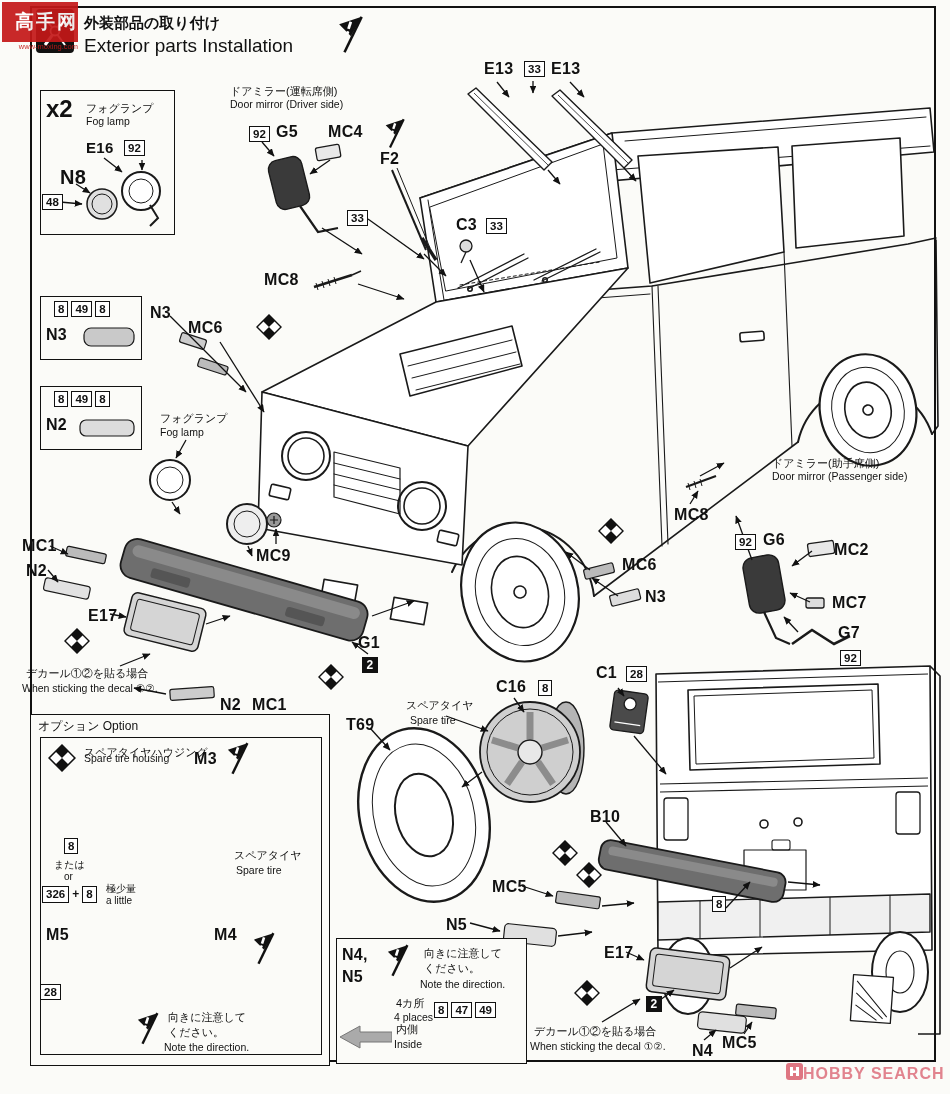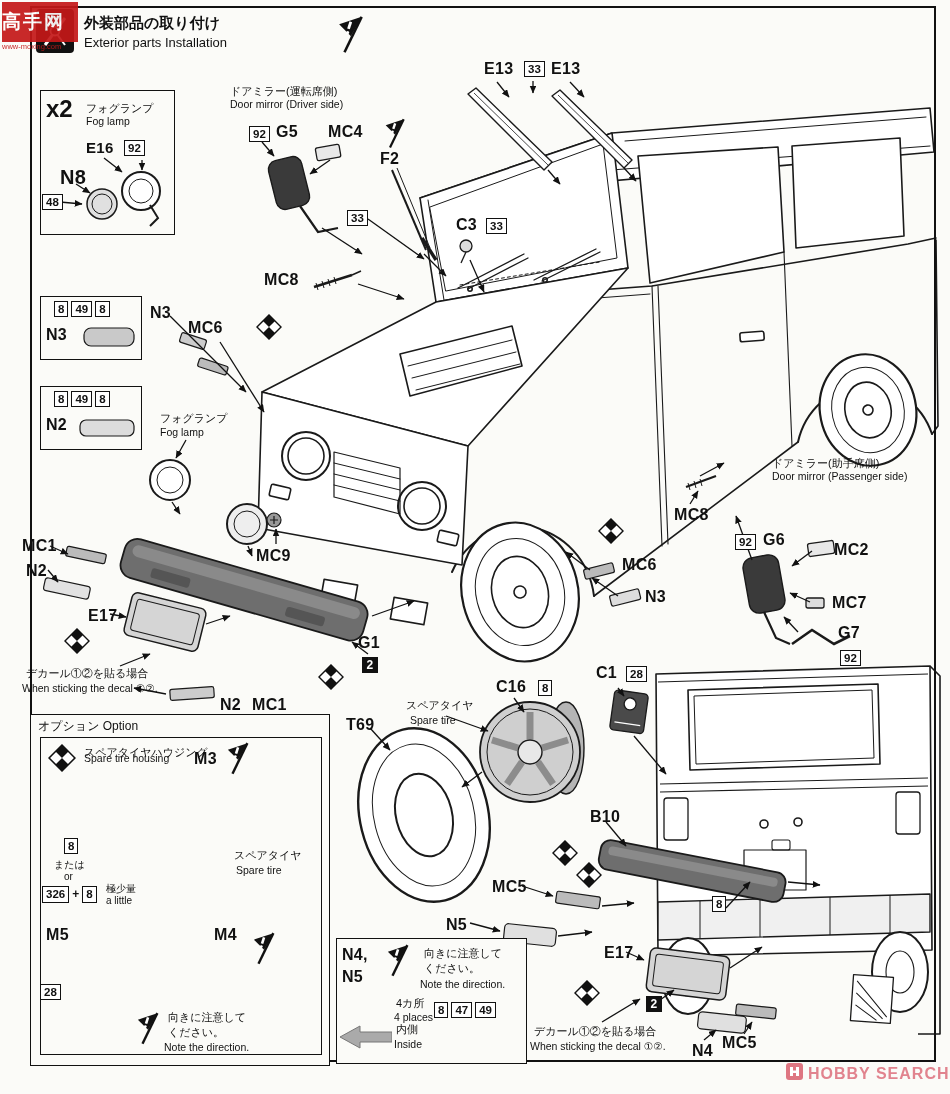--- a/index.html
+++ b/index.html
@@ -11,24 +11,24 @@
   .pid{position:absolute;font-weight:bold;font-size:16px;letter-spacing:.3px;white-space:nowrap}
   .jp{position:absolute;font-size:11px;white-space:nowrap}
   .en{position:absolute;font-size:10.5px;white-space:nowrap}
   .sm{font-size:10px}
   .nbox{position:absolute;border:1.5px solid #111;background:#fff;font-weight:bold;font-size:11.5px;line-height:14px;padding:0 3px;white-space:nowrap}
   .dbox{position:absolute;background:#111;color:#fff;font-weight:bold;font-size:12px;line-height:16px;padding:0 4.5px}
   .nrow{position:absolute;display:flex;gap:3px}
   .nb{display:inline-block;border:1.5px solid #111;background:#fff;font-weight:bold;font-size:11.5px;line-height:14px;padding:0 3px}
   .plus{font-weight:bold;font-size:12px;line-height:17px}
   .title-jp{position:absolute;font-size:15px;font-weight:bold}
-  .title-en{position:absolute;font-size:13px}
+  .title-en{position:absolute;font-size:19px}
   .qty{position:absolute;font-weight:bold;font-size:24px;}
-  .hobby{position:absolute;display:flex;align-items:center;gap:5px;color:rgba(222,118,130,.9);font-weight:bold;font-size:16px;letter-spacing:1px}
-  .logo{position:absolute;opacity:.92;text-align:left}
+  .hobby{position:absolute;display:flex;align-items:center;color:rgba(222,118,130,.9);font-weight:bold;font-size:16px;letter-spacing:1px}
+  .logo{position:absolute;opacity:.92;text-align:right}
   .logo .chars{background:#c41818;color:#fff;font-size:19px;font-weight:bold;line-height:40px;height:40px;letter-spacing:2px}
   .logo .site{color:#c41818;font-size:7.5px;line-height:10px}
 </style>
 </head>
 <body>
 
 <div class="page">
 
   <svg class="abs" style="left:0;top:0" width="950" height="1094" viewBox="0 0 950 1094">
     <defs>

